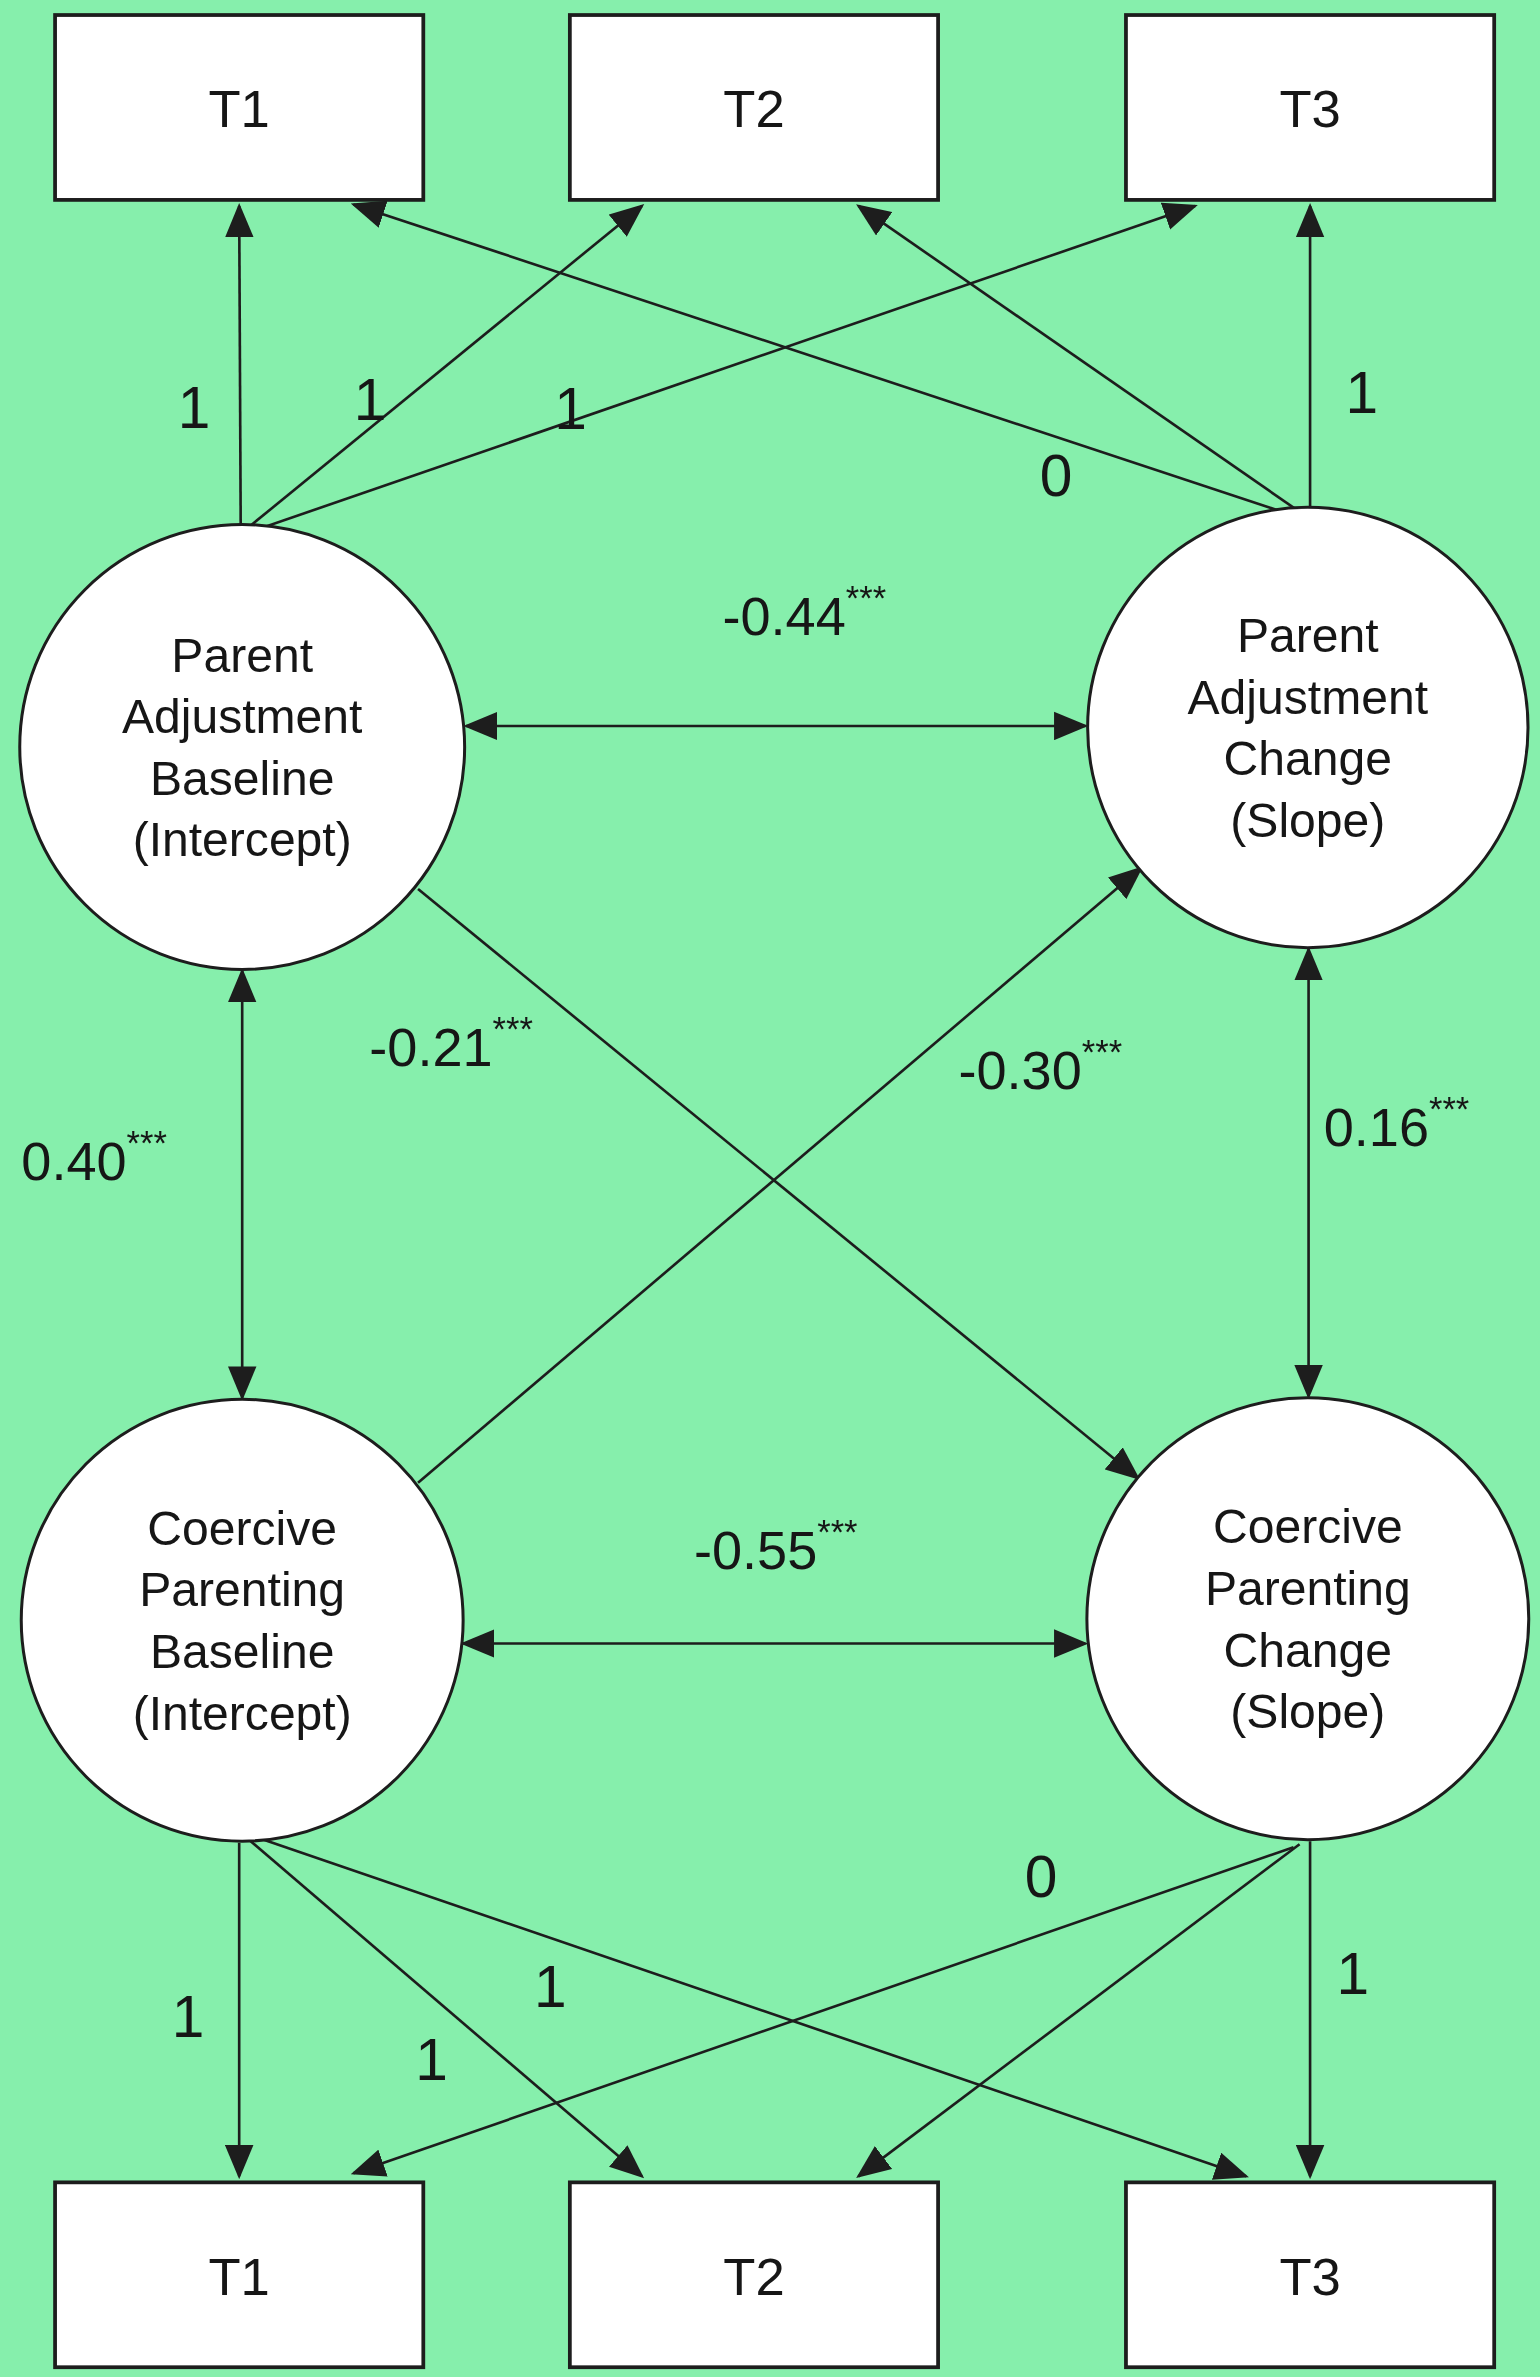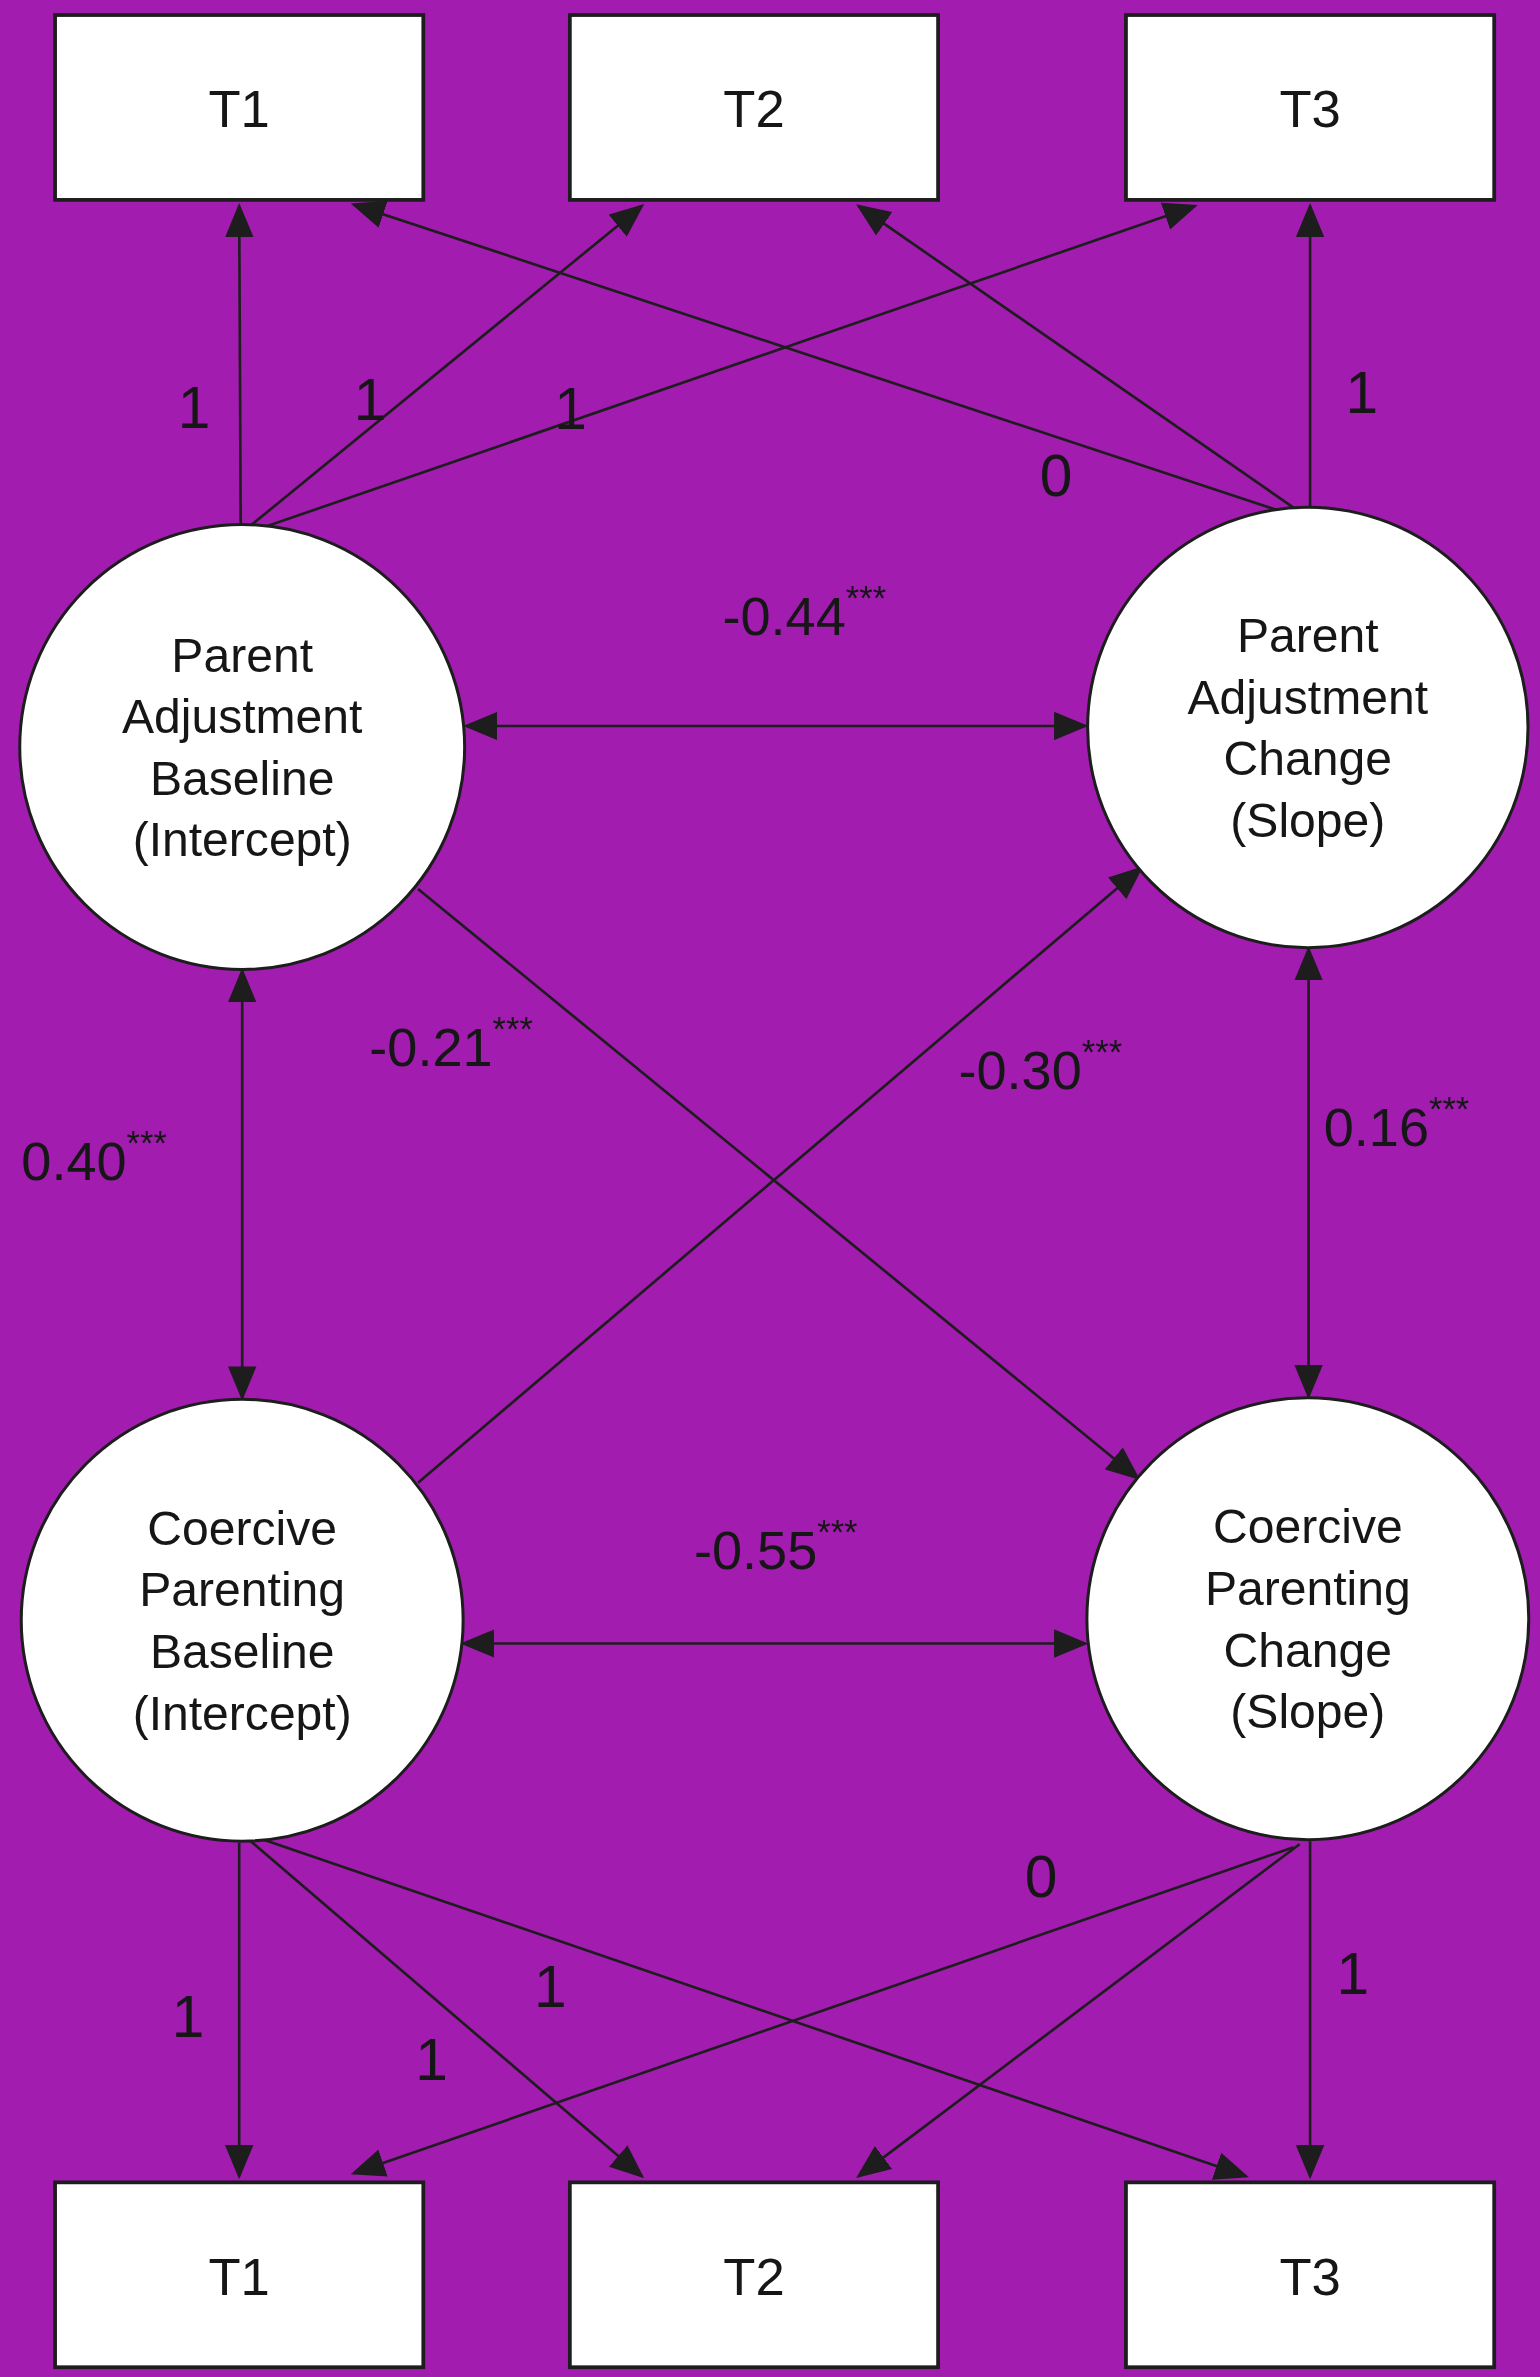--- a/index.html
+++ b/index.html
@@ -1,16 +1,16 @@
 <!DOCTYPE html>
 <html style="font-size:12px"><head>
 <meta charset="utf-8">
 <style>
   html,body{margin:0;padding:0;background:#ffffff;}
-  .stage{width:1541px;height:2377px;background:#a21caf;position:relative;}
+  .stage{width:1541px;height:2377px;background:#86efac;position:relative;}
   svg{display:block;}
   text{font-family:"Liberation Sans","DejaVu Sans",sans-serif;fill:#161616;}
   .boxlab{font-size:70px;}
   .circlab{font-size:64px;}
   .coef{font-size:72px;}
   .coef .sup{font-size:46px;}
   .load{font-size:78px;}
   .shape{fill:#ffffff;stroke:#1d1d1d;}
   .arrow{stroke:#1d1d1d;fill:none;}
 </style>

